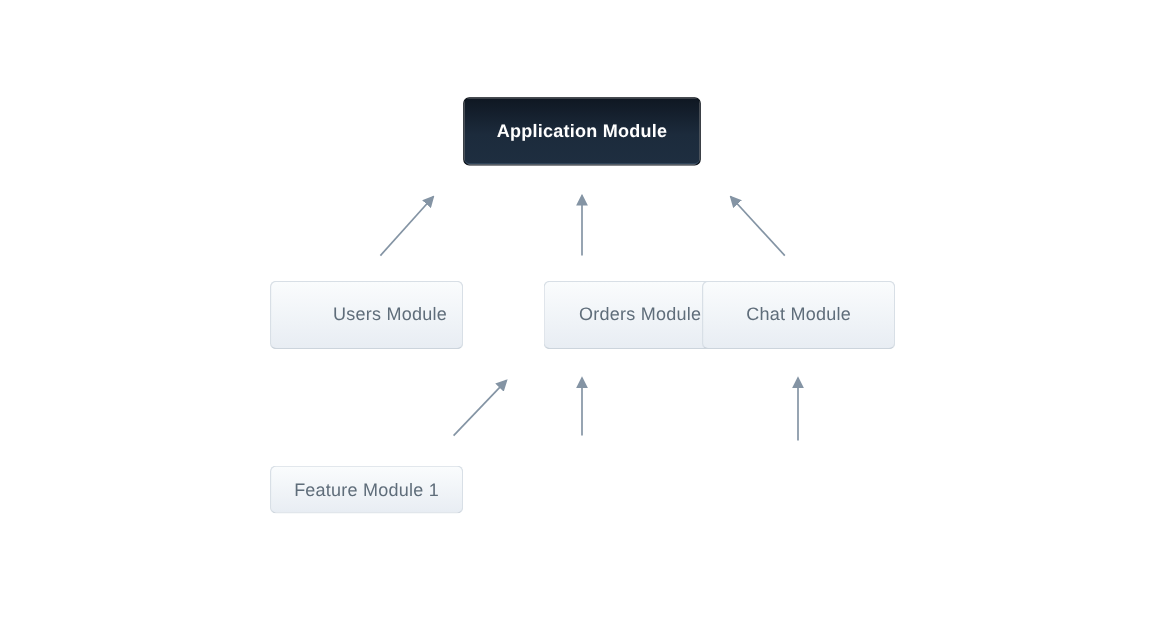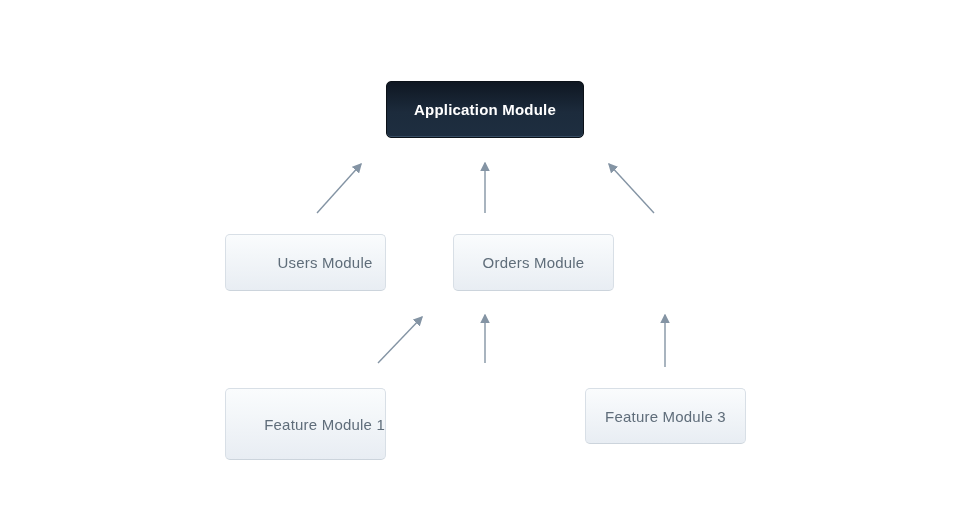--- a/index.html
+++ b/index.html
@@ -58,21 +58,21 @@
     height: 57px;
     background: linear-gradient(180deg, var(--module-node-bg-top, #fafcfd) 0%, var(--module-node-bg-bottom, #e8edf3) 100%);
     border: 1px solid var(--module-node-border, #d8dfe6);
     border-bottom-color: #ccd4dc;
     color: var(--module-node-text, #5f6d7a);
     font-weight: 500;
   }
   .node-users    { left: 225px; top: 234px; padding-left: 39px; }
   .node-orders   { left: 405px; top: 234px; margin-left: 48px; }
   .node-chat     { left: 585px; top: 234px; }
-  .node-feature1 { left: 225px; top: 388px; height: 72px; justify-content: flex-end; }
+  .node-feature1 { left: 225px; top: 388px; height: 40px; }
   .node-feature2 { left: 405px; top: 388px; height: 56px; }
   .node-feature3 { left: 585px; top: 388px; height: 56px; }
 </style>
 </head>
 <body>
 
 <div class="canvas">
 
   <svg class="edges-layer" width="970" height="526" viewBox="0 0 970 526" xmlns="http://www.w3.org/2000/svg">
     <defs>
@@ -93,23 +93,23 @@
   </div>
 
   <div class="node node-module node-users">
     <span>Users Module</span>
   </div>
 
   <div class="node node-module node-orders">
     <span>Orders Module</span>
   </div>
 
+  <div class="node node-module node-chat">
+    <span>Chat Module</span>
+  </div>
 
   <div class="node node-module node-feature1">
     <span>Feature Module 1</span>
   </div>
 
 
-  <div class="node node-module node-feature3">
-    <span>Feature Module 3</span>
-  </div>
 
 </div>
 
 </body></html>

